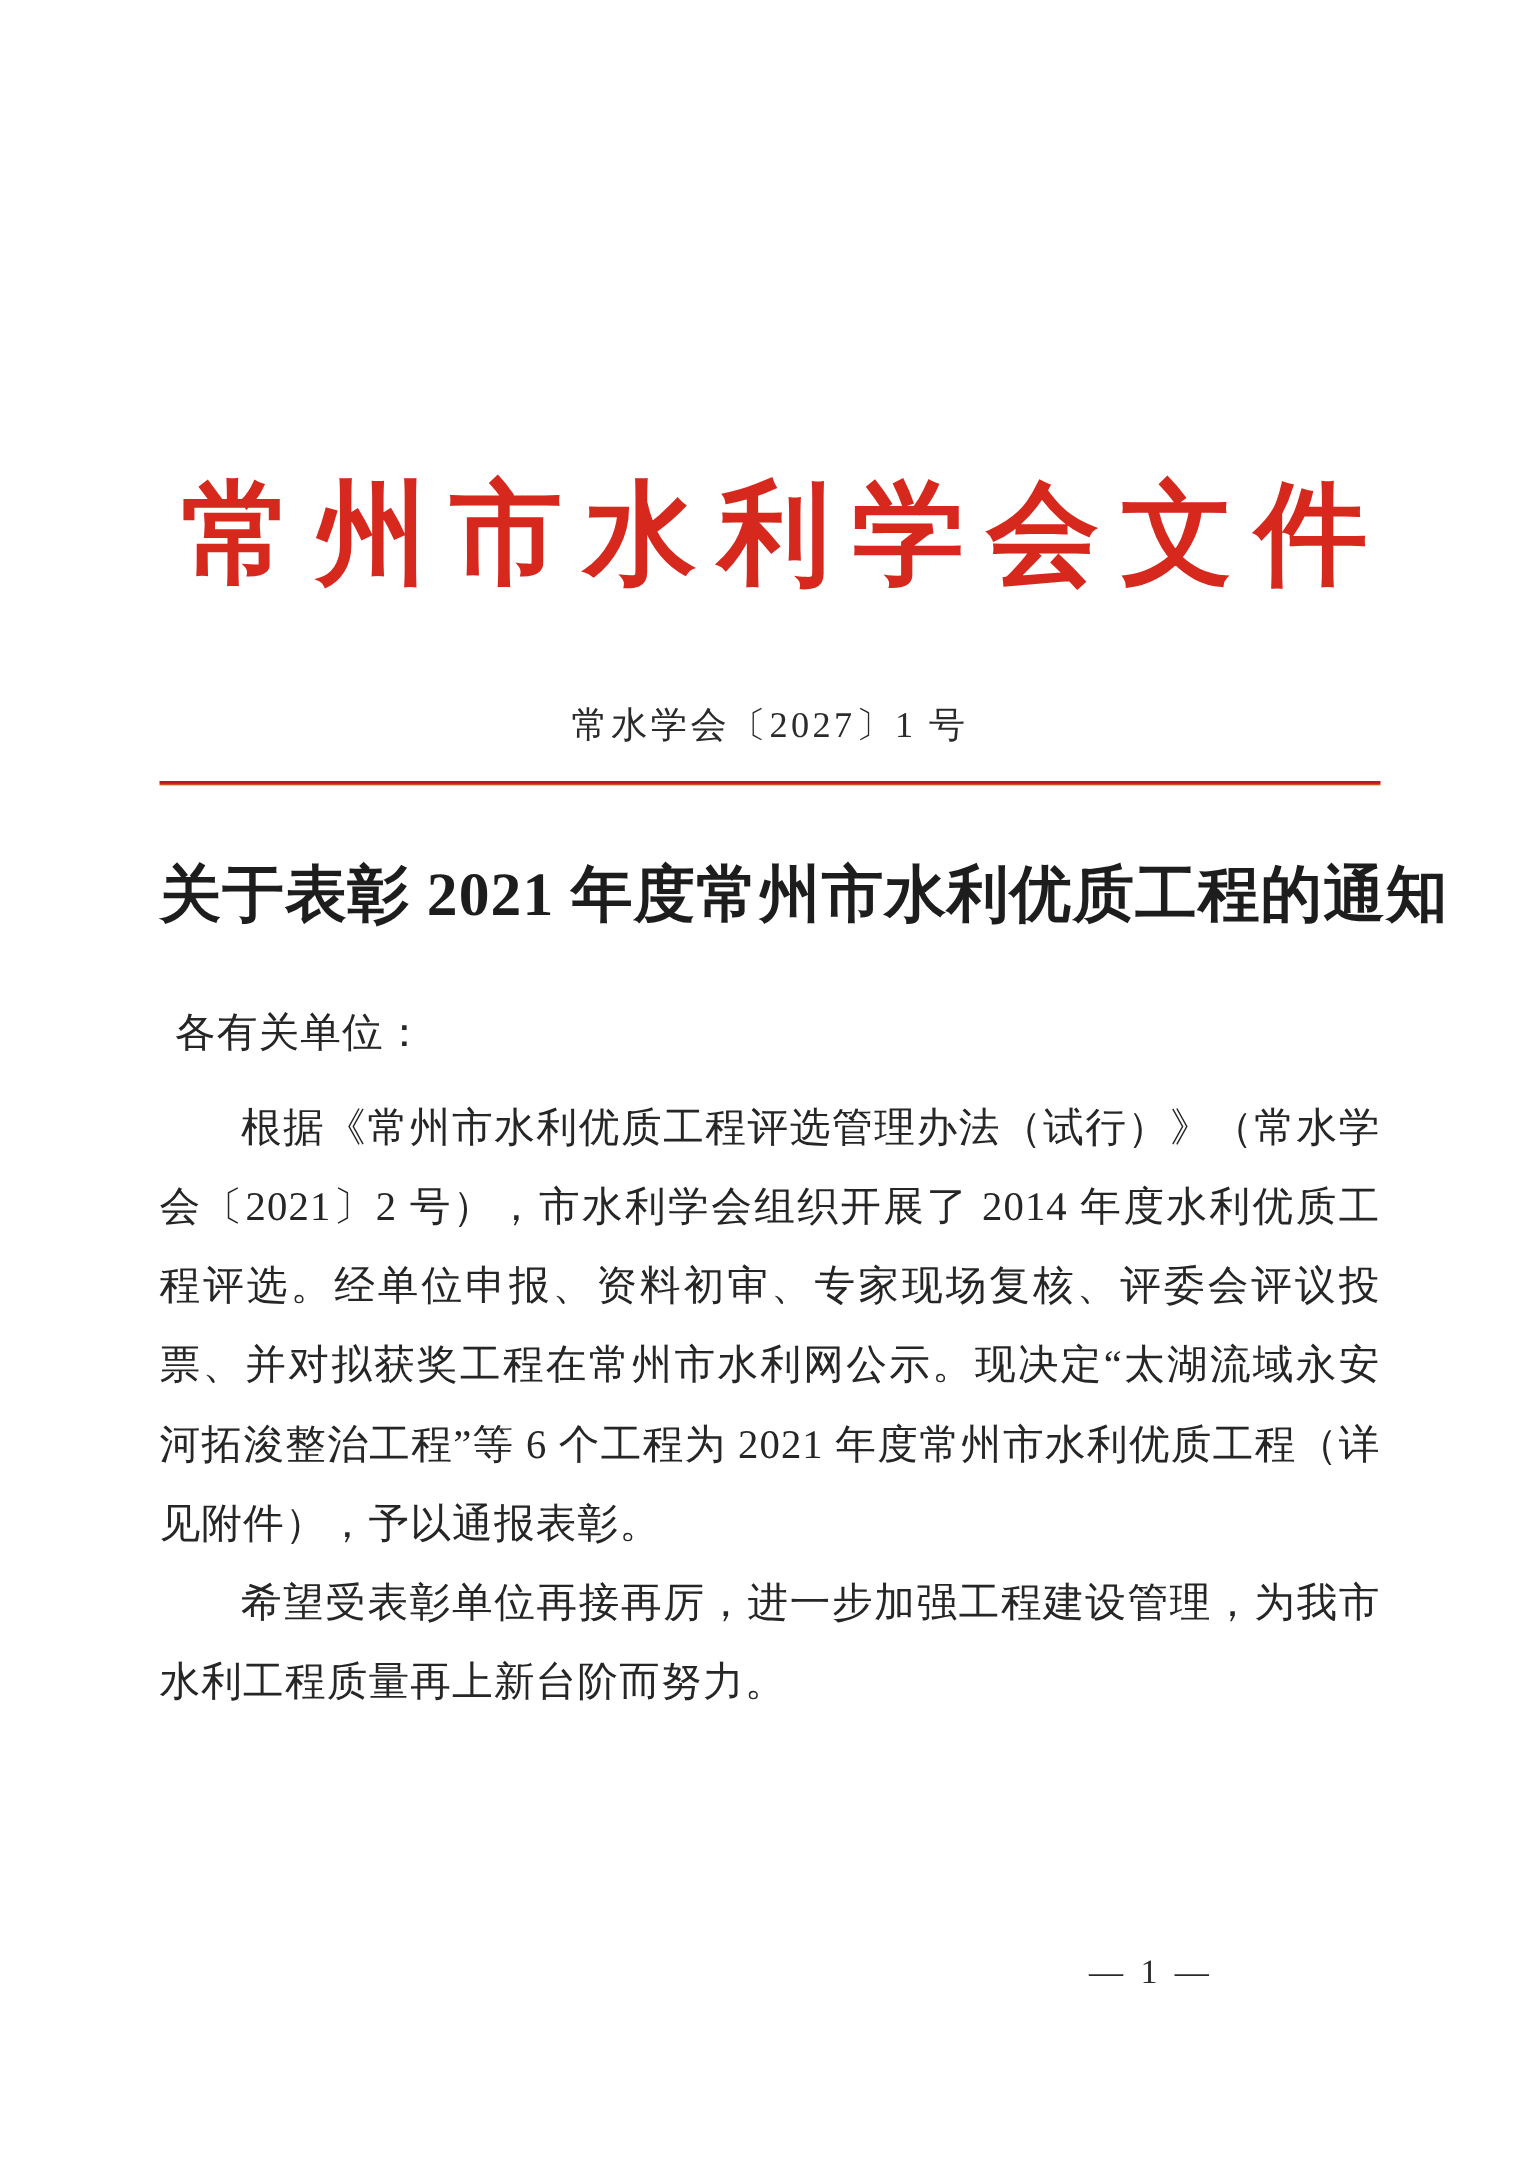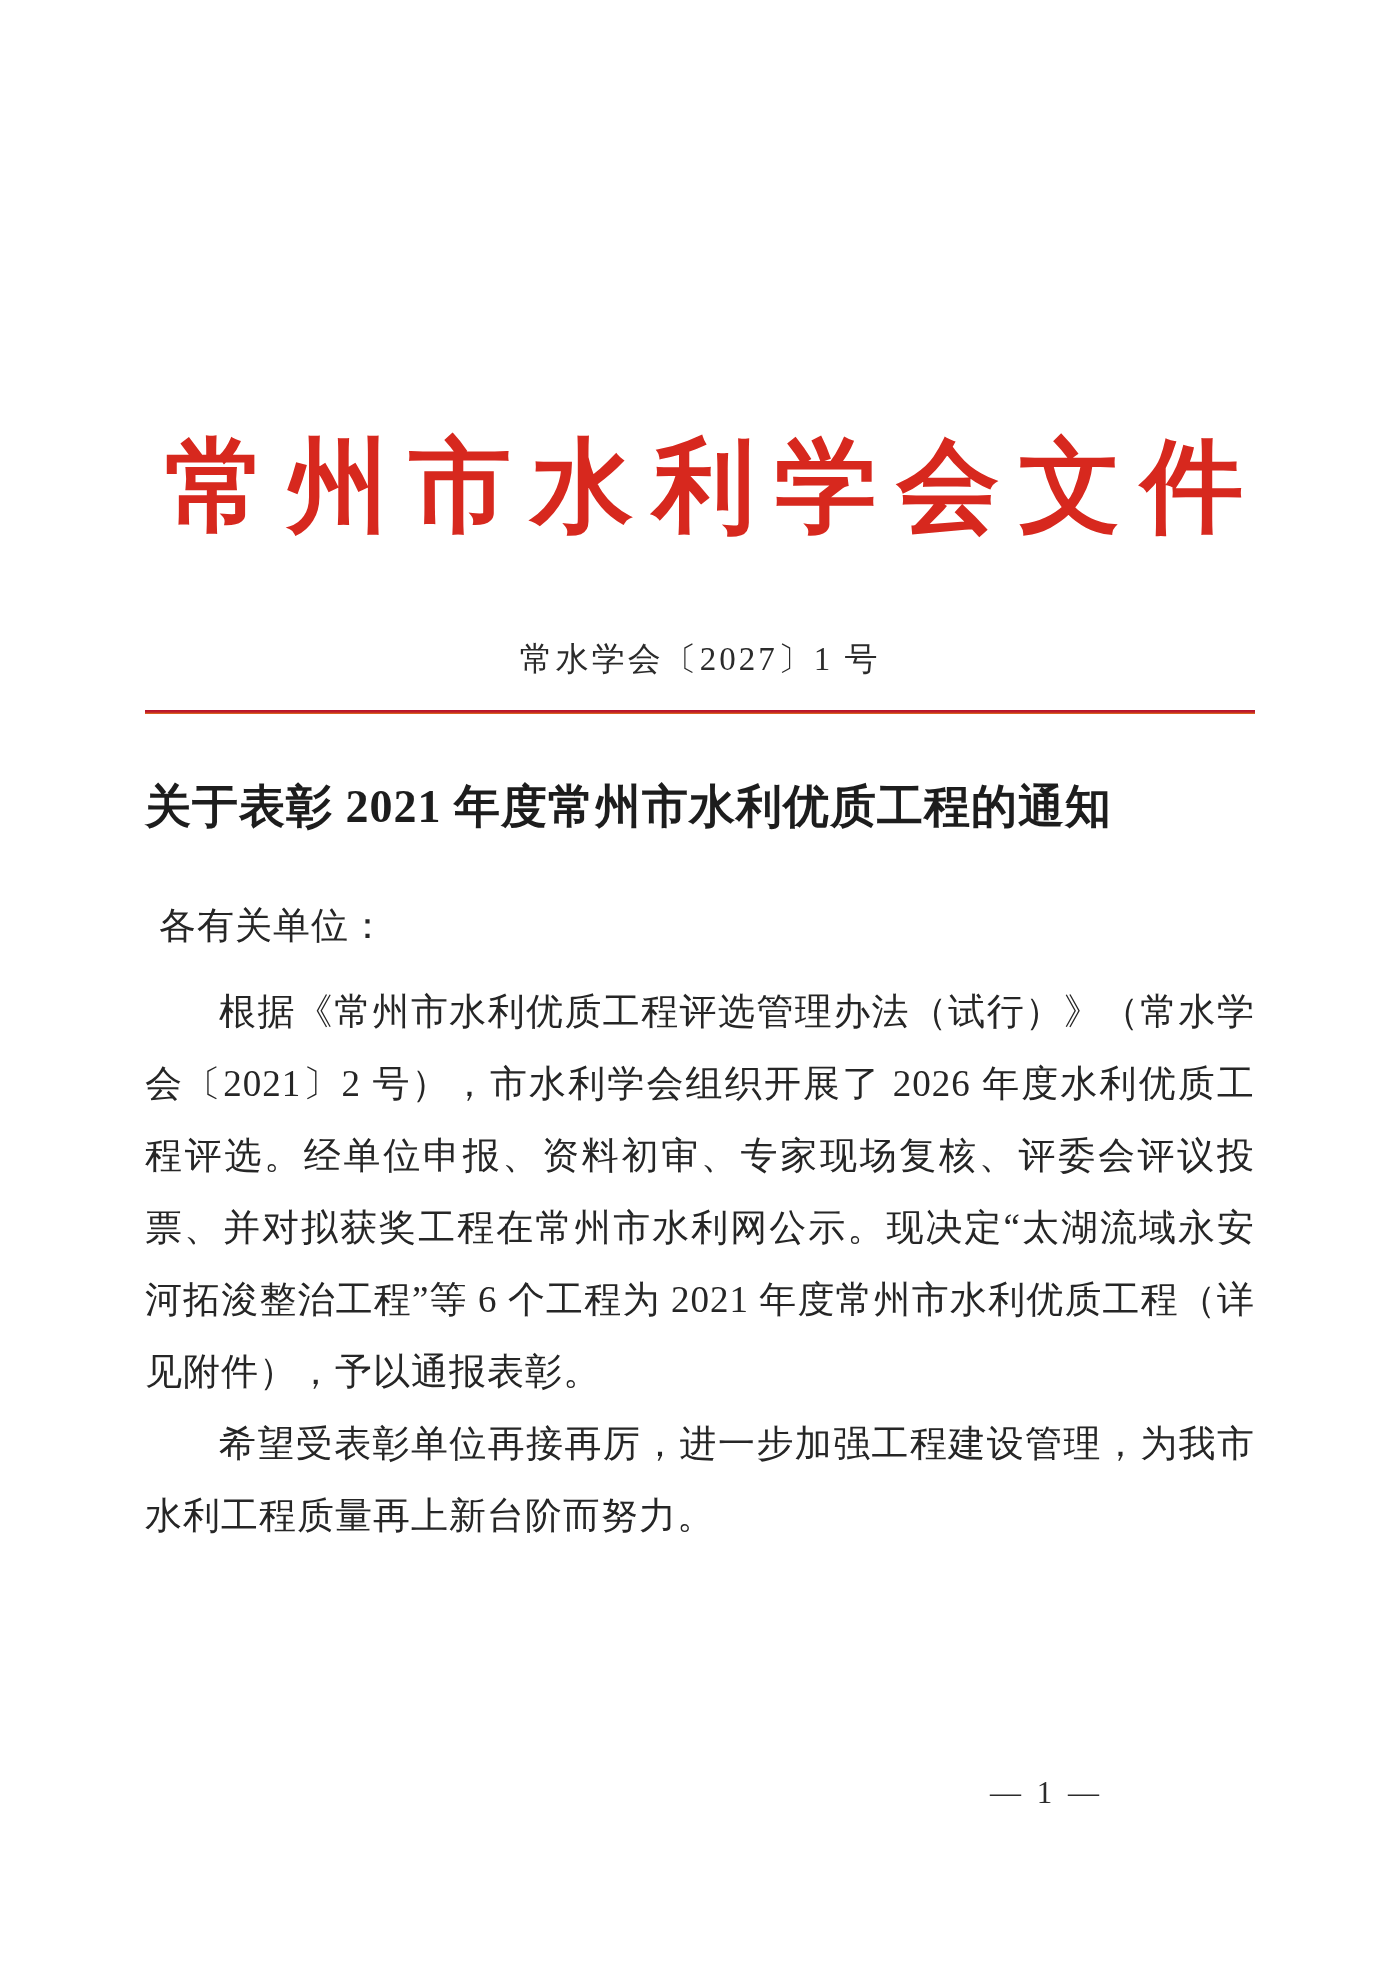--- a/index.html
+++ b/index.html
@@ -44,22 +44,22 @@
   }
   .red-divider {
     margin-top: 28px;
     height: 4px;
     border: none;
     background: linear-gradient(to bottom, #b6122d 0%, #c22027 55%, #e0781e 100%);
   }
   .notice-title {
     margin: 0;
     margin-top: 62px;
-    text-align: left;
-    font-size: 46px;
+    text-align: center;
+    font-size: 56px;
     font-weight: bold;
     letter-spacing: 1px;
     color: #1d1d1d;
     white-space: nowrap;
   }
   .body-text {
     margin-top: 52px;
     font-size: 37px;
     line-height: 72px;
     text-align: justify;
@@ -97,21 +97,21 @@
 
     <p class="doc-number">常水学会〔2027〕1 号</p>
 
     <hr class="red-divider">
 
     <h2 class="notice-title">关于表彰 2021 年度常州市水利优质工程的通知</h2>
 
     <div class="body-text">
       <p class="salutation">各有关单位：</p>
 
-      <p class="para">根据《常州市水利优质工程评选管理办法（试行）》（常水学会〔2021〕2 号），市水利学会组织开展了 2026 年度水利优质工程评选。经单位申报、资料初审、专家现场复核、评委会评议投票、并对拟获奖工程在常州市水利网公示。现决定“太湖流域永安河拓浚整治工程”等 6 个工程为 2021 年度常州市水利优质工程（详见附件），予以通报表彰。</p>
+      <p class="para">根据《常州市水利优质工程评选管理办法（试行）》（常水学会〔2021〕2 号），市水利学会组织开展了 2014 年度水利优质工程评选。经单位申报、资料初审、专家现场复核、评委会评议投票、并对拟获奖工程在常州市水利网公示。现决定“太湖流域永安河拓浚整治工程”等 6 个工程为 2021 年度常州市水利优质工程（详见附件），予以通报表彰。</p>
 
       <p class="para">希望受表彰单位再接再厉，进一步加强工程建设管理，为我市水利工程质量再上新台阶而努力。</p>
 
     </div>
   </div>
 
   <div class="page-number">— 1 —</div>
 </div>
 
 </body></html>

